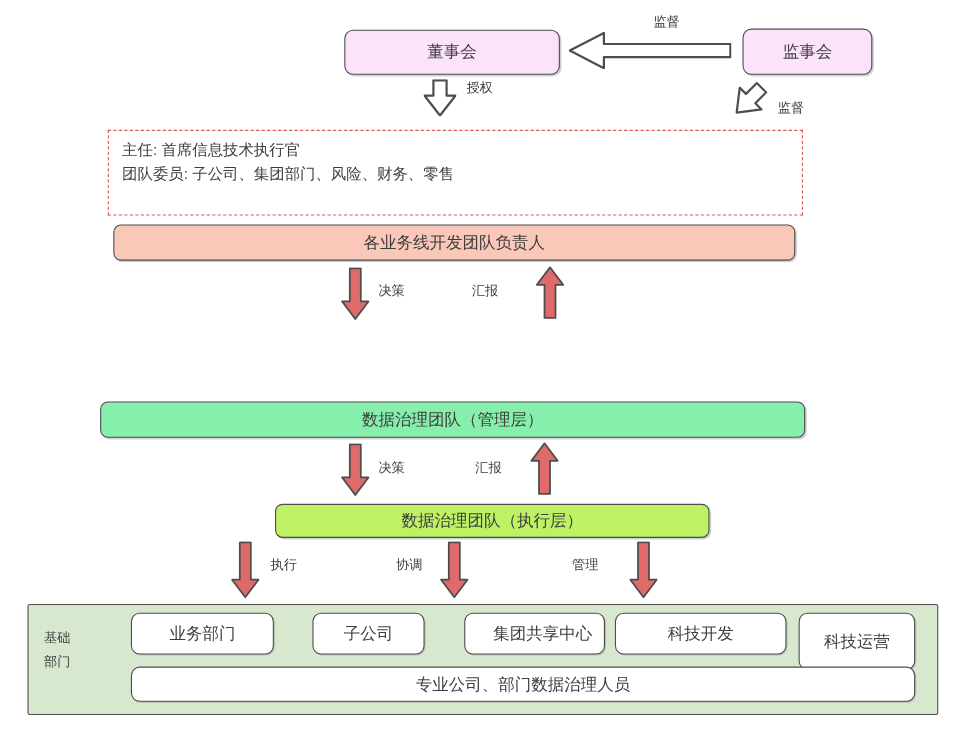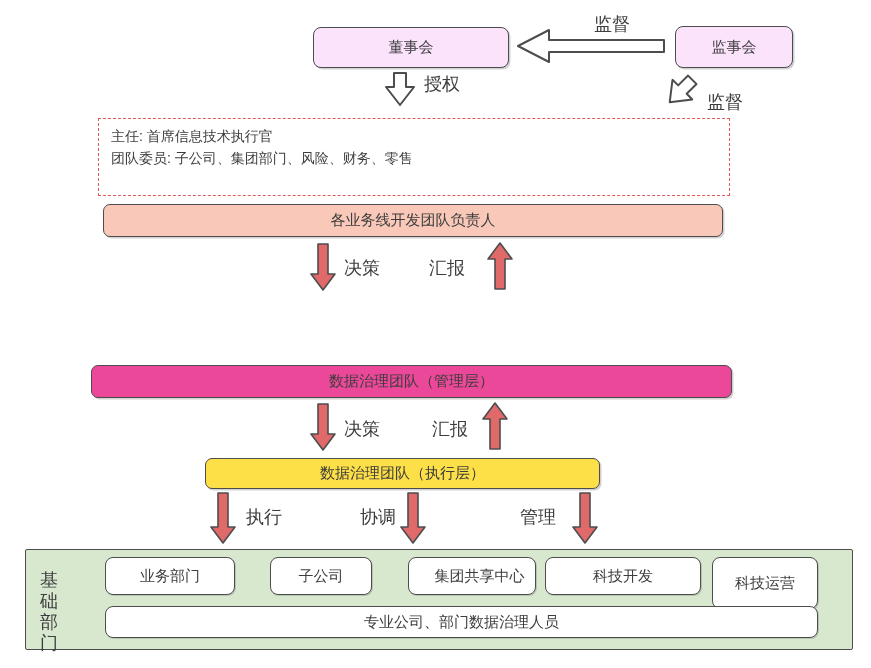--- a/index.html
+++ b/index.html
@@ -10,34 +10,34 @@
   }
   .abs{position:absolute;}
   .node{
     position:absolute;display:flex;align-items:center;justify-content:center;
     border:1.5px solid #4d4d4d;border-radius:8px;font-size:15px;
     box-shadow:1.5px 1.5px 0 rgba(0,0,0,0.18);
     box-sizing:border-box;text-align:center;
   }
   .pink{background:#fbe3fb;}
   .salmon{background:#f9c8b9;border-radius:7px;}
-  .yellow{background:#ec4899;border-radius:7px;}
-  .blue{background:#fde047;border-radius:7px;}
-  .white{background:#ffffff;box-shadow:1px 1px 0 rgba(0,0,0,0.15);}
+  .yellow{background:#86efac;border-radius:7px;}
+  .blue{background:#bef264;border-radius:7px;margin-left:45px;}
+  .white{background:#ffffff;box-shadow:1px 1px 0 rgba(0,0,0,0.15);margin-left:14px;}
   .panel{
     position:absolute;background:#d7e8cf;border:1.5px solid #4d4d4d;
     border-radius:2px;box-sizing:border-box;
   }
   .note{
     position:absolute;background:#ffffff;box-sizing:border-box;
     font-size:14px;line-height:22px;padding:6px 12px;white-space:nowrap;
   }
   .note-red{border:1.5px dashed #e05a5a;}
   .note-orange{border:1.5px dashed #f0a030;}
-  .lbl{position:absolute;font-size:18px;white-space:nowrap;}
+  .lbl{position:absolute;font-size:12px;white-space:nowrap;}
   svg{display:block;}
 </style>
 </head>
 <body>
 
 <div class="stage">
 
   <div class="node pink" style="left:313px;top:27px;width:196px;height:41px;">董事会</div>
   <div class="node pink" style="left:675px;top:26px;width:118px;height:42px;">监事会</div>
 

